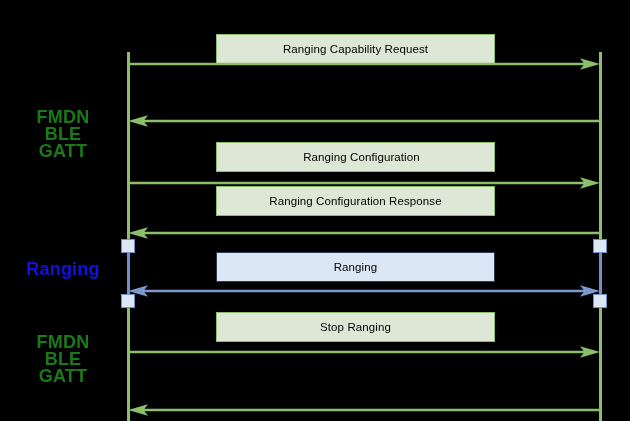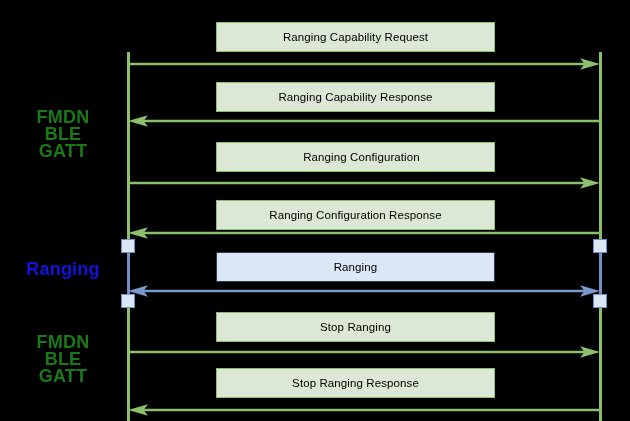--- a/index.html
+++ b/index.html
@@ -52,45 +52,44 @@
   <div class="side-label lbl-blue" style="left:18px;top:261px;width:90px;">
     <div>Ranging</div>
   </div>
 
   <div class="side-label lbl-green" style="left:18px;top:334px;width:90px;">
     <div>FMDN</div>
     <div>BLE</div>
     <div>GATT</div>
   </div>
 
-  <div class="msg-box msg-green" style="top:22px;">Ranging Capability Request</div>
+  <div class="msg-box msg-green" style="top:34px;">Ranging Capability Request</div>
   <div class="arrow" style="left:128px;top:57px;width:472px;">
     <svg width="472" height="14" viewBox="0 0 472 14">
       <line x1="0" y1="7" x2="462" y2="7" stroke="#8cbf6b" stroke-width="2.6"></line>
       <path d="M472 7 L452 1.2 L456.5 7 L452 12.8 Z" fill="#8cbf6b"></path>
     </svg>
   </div>
 
-  <div class="msg-box msg-green" style="top:82px;">Ranging Capability Response</div>
   <div class="arrow" style="left:128px;top:114px;width:472px;">
     <svg width="472" height="14" viewBox="0 0 472 14">
       <line x1="10" y1="7" x2="472" y2="7" stroke="#8cbf6b" stroke-width="2.6"></line>
       <path d="M0 7 L20 1.2 L15.5 7 L20 12.8 Z" fill="#8cbf6b"></path>
     </svg>
   </div>
 
   <div class="msg-box msg-green" style="top:142px;padding-left:12px;">Ranging Configuration</div>
   <div class="arrow" style="left:128px;top:176px;width:472px;">
     <svg width="472" height="14" viewBox="0 0 472 14">
       <line x1="0" y1="7" x2="462" y2="7" stroke="#8cbf6b" stroke-width="2.6"></line>
       <path d="M472 7 L452 1.2 L456.5 7 L452 12.8 Z" fill="#8cbf6b"></path>
     </svg>
   </div>
 
-  <div class="msg-box msg-green" style="top:200px;">Ranging Configuration Response</div>
+  <div class="msg-box msg-green" style="top:186px;">Ranging Configuration Response</div>
   <div class="arrow" style="left:128px;top:226px;width:472px;">
     <svg width="472" height="14" viewBox="0 0 472 14">
       <line x1="10" y1="7" x2="472" y2="7" stroke="#8cbf6b" stroke-width="2.6"></line>
       <path d="M0 7 L20 1.2 L15.5 7 L20 12.8 Z" fill="#8cbf6b"></path>
     </svg>
   </div>
 
   <div class="msg-box msg-blue" style="top:252px;">Ranging</div>
   <div class="arrow" style="left:128px;top:284px;width:472px;">
     <svg width="472" height="14" viewBox="0 0 472 14">
@@ -101,21 +100,20 @@
   </div>
 
   <div class="msg-box msg-green" style="top:312px;text-align:center;">Stop Ranging</div>
   <div class="arrow" style="left:128px;top:345px;width:472px;">
     <svg width="472" height="14" viewBox="0 0 472 14">
       <line x1="0" y1="7" x2="462" y2="7" stroke="#8cbf6b" stroke-width="2.6"></line>
       <path d="M472 7 L452 1.2 L456.5 7 L452 12.8 Z" fill="#8cbf6b"></path>
     </svg>
   </div>
 
-  <div class="msg-box msg-green" style="top:368px;">Stop Ranging Response</div>
   <div class="arrow" style="left:128px;top:403px;width:472px;">
     <svg width="472" height="14" viewBox="0 0 472 14">
       <line x1="10" y1="7" x2="472" y2="7" stroke="#8cbf6b" stroke-width="2.6"></line>
       <path d="M0 7 L20 1.2 L15.5 7 L20 12.8 Z" fill="#8cbf6b"></path>
     </svg>
   </div>
 
 </div>
 
 </body></html>

